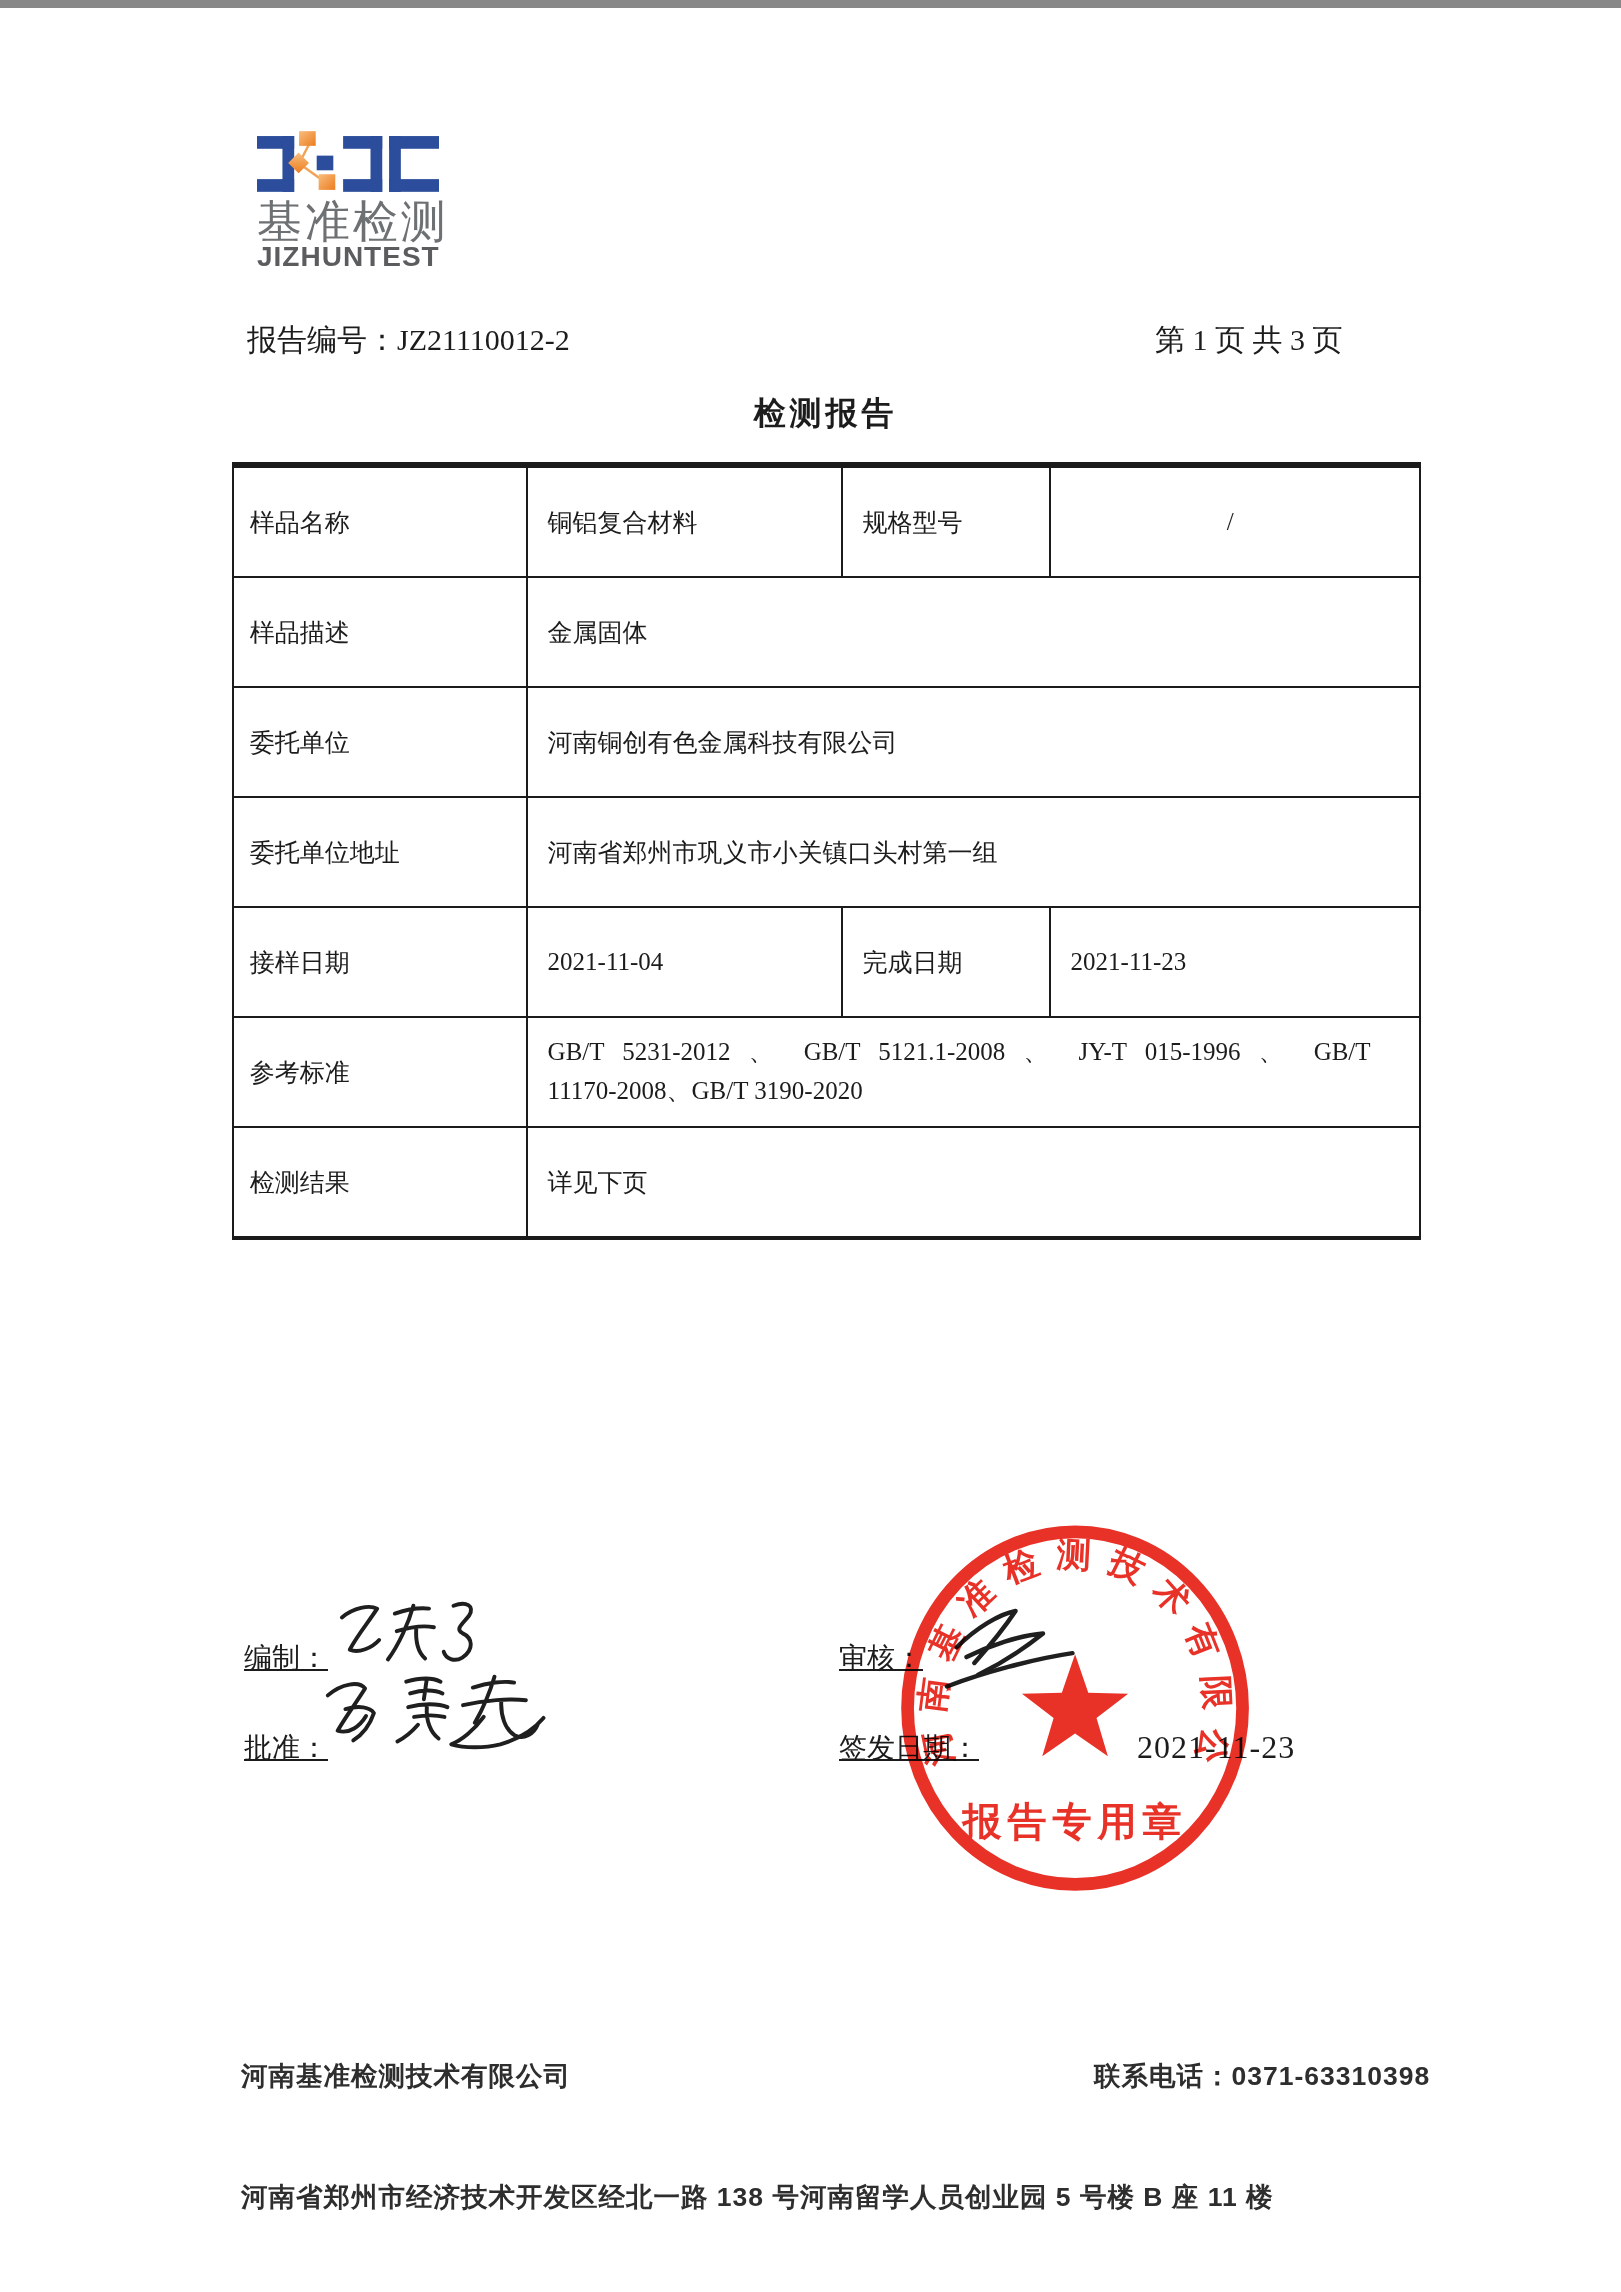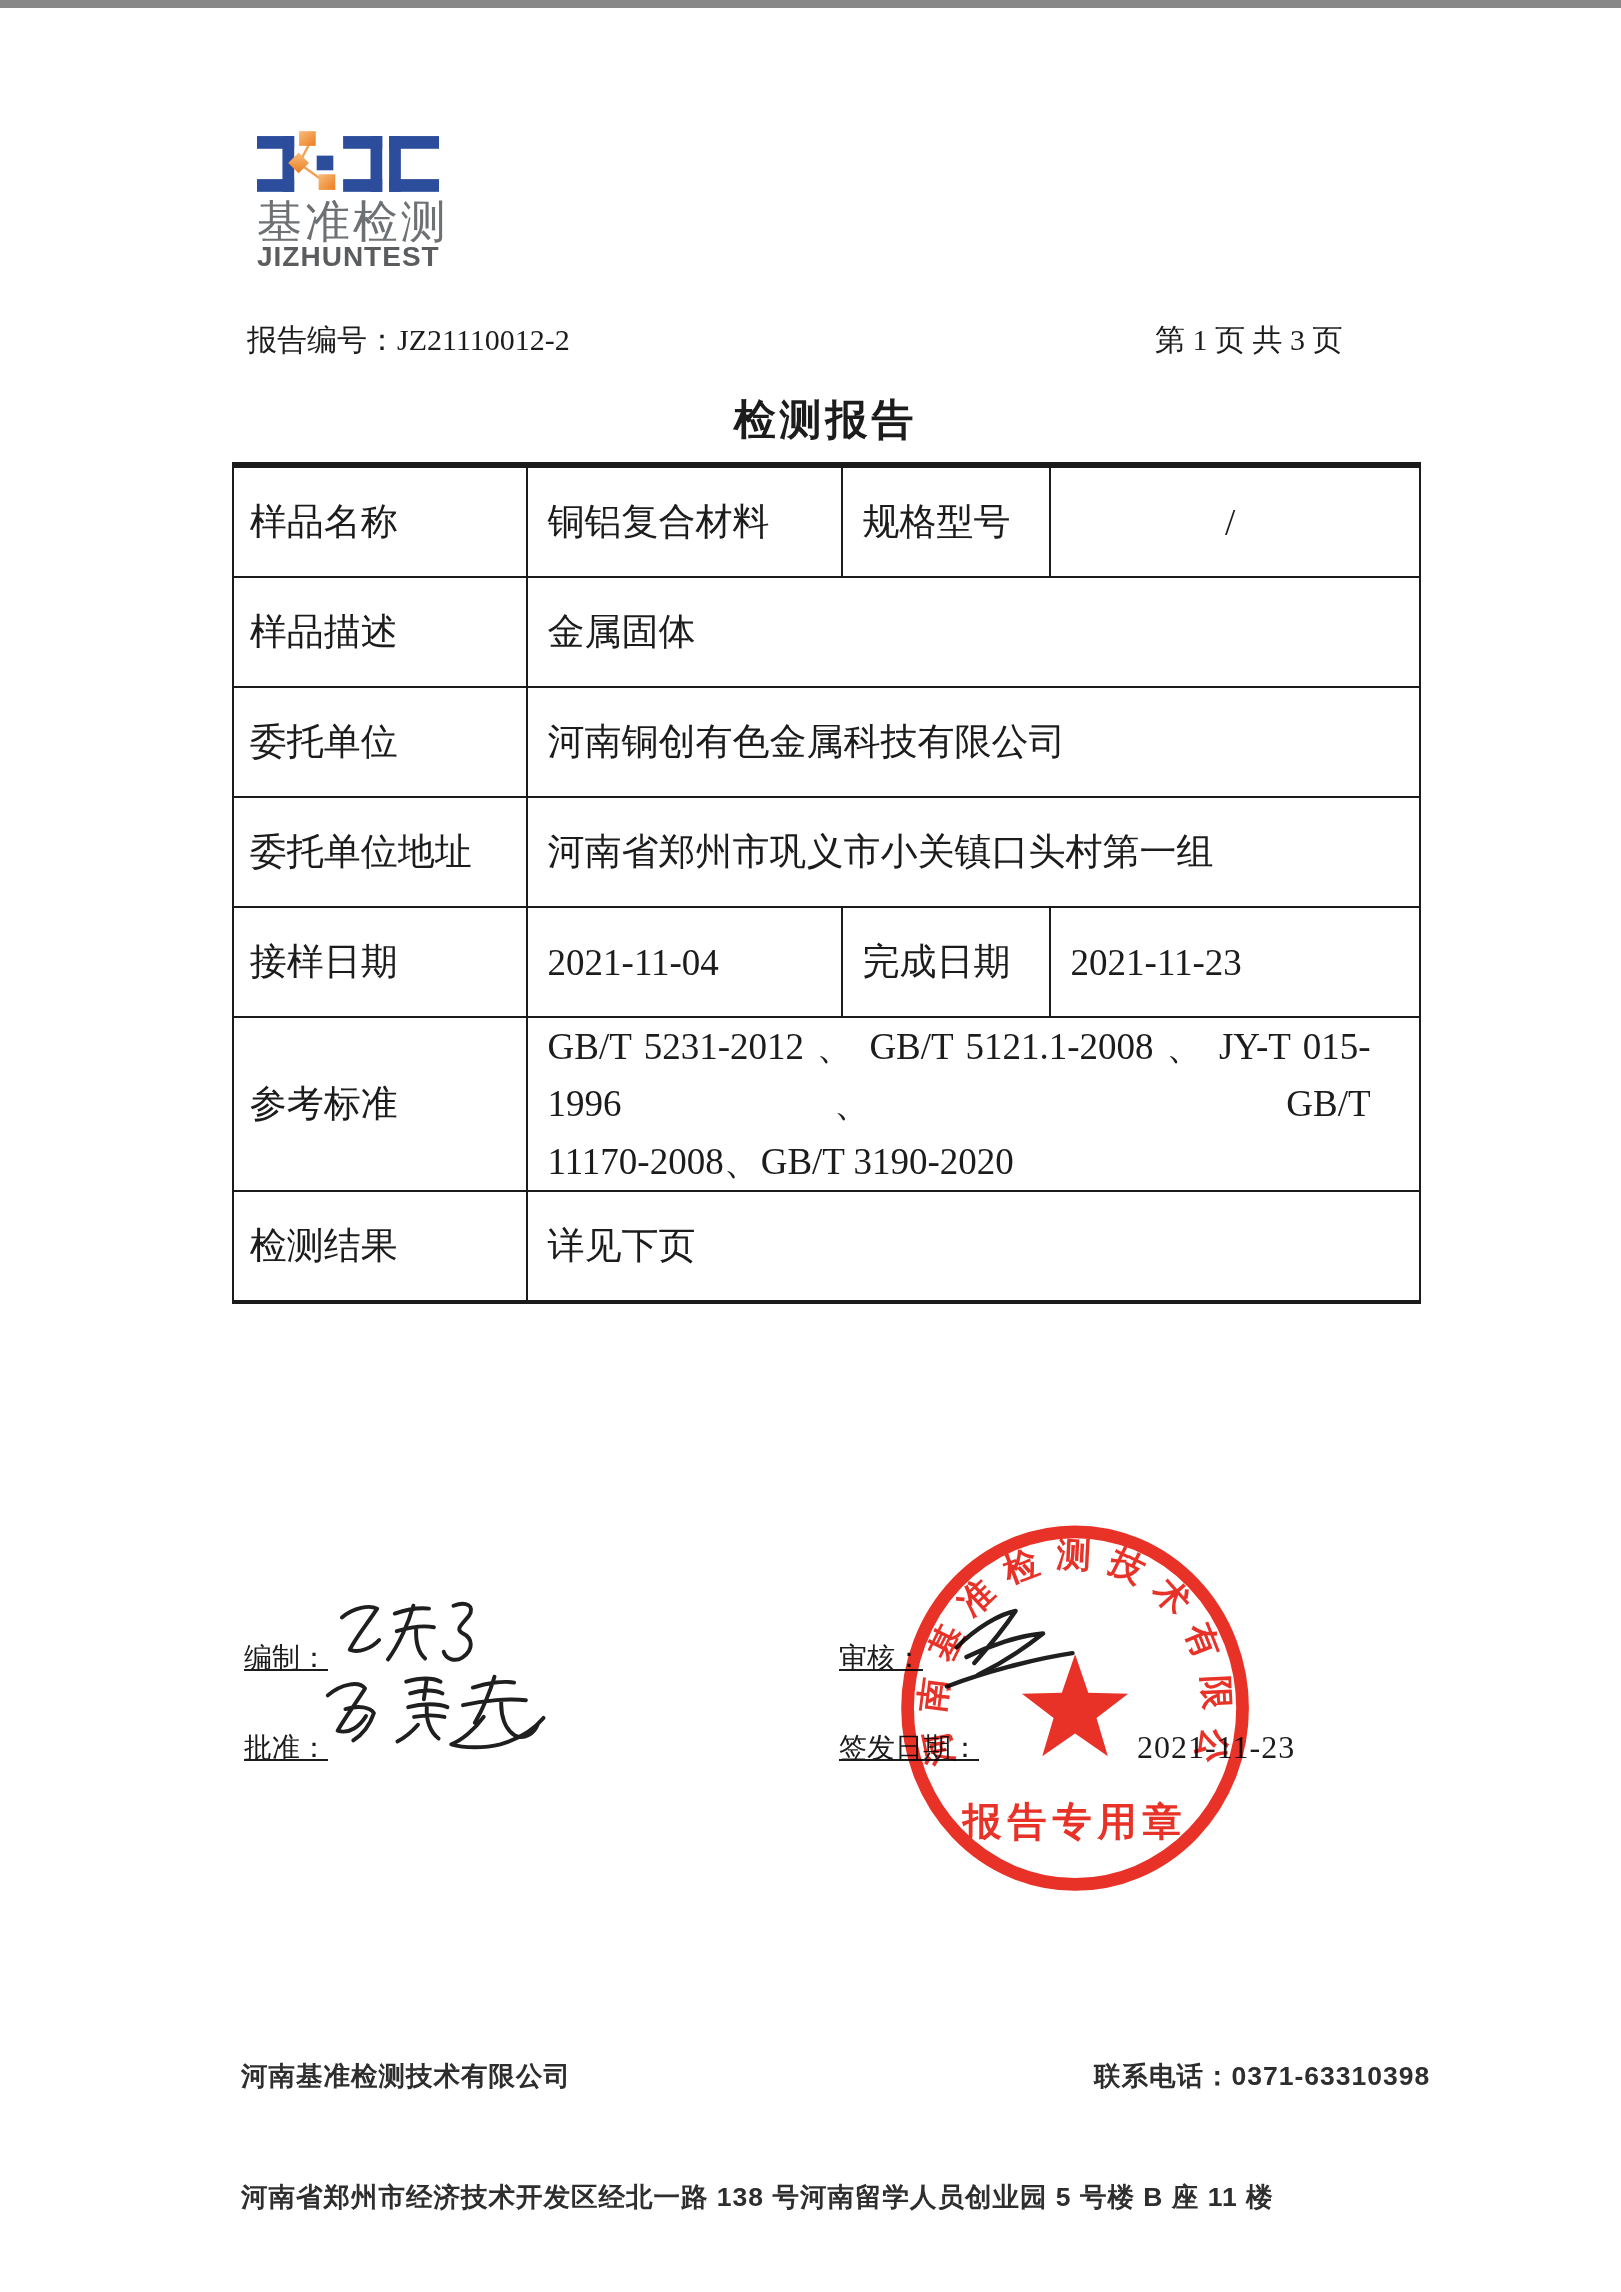--- a/index.html
+++ b/index.html
@@ -14,27 +14,27 @@
     font-size:45px;letter-spacing:2.9px;color:#6e7173;font-weight:500;}
   .logo-en{left:257px;top:233px;font-family:"Liberation Sans","DejaVu Sans",sans-serif;
     font-size:28px;font-weight:bold;letter-spacing:1px;color:#5b5c5e;}
 
   
   .report-no{left:247px;top:312px;font-size:30px;}
   .page-info{left:1155px;top:312px;font-size:30px;}
 
   
   .doc-title{left:232px;top:384px;width:1187px;text-align:center;
-    font-size:42px;font-weight:bold;letter-spacing:3.9px;}
+    font-size:32px;font-weight:bold;letter-spacing:3.9px;}
 
   
   table.report{
     position:absolute;left:232px;top:454px;width:1187px;
     border-collapse:collapse;table-layout:fixed;
-    font-size:37px;
+    font-size:25px;
     padding-left:28px;
   }
   table.report{border:2.9px solid #1b1b1b;border-top:6.9px solid #1b1b1b;border-bottom:4.9px solid #1b1b1b;}
   table.report td{
     border-left:2px solid #1b1b1b;border-top:2.9px solid #1b1b1b;
     height:108px;vertical-align:middle;padding:0 9.8px 0 15.7px;
     overflow:hidden;
   }
   table.report td.val{padding-left:19.6px;}
   table.report td.center{text-align:center;padding-left:0;}

